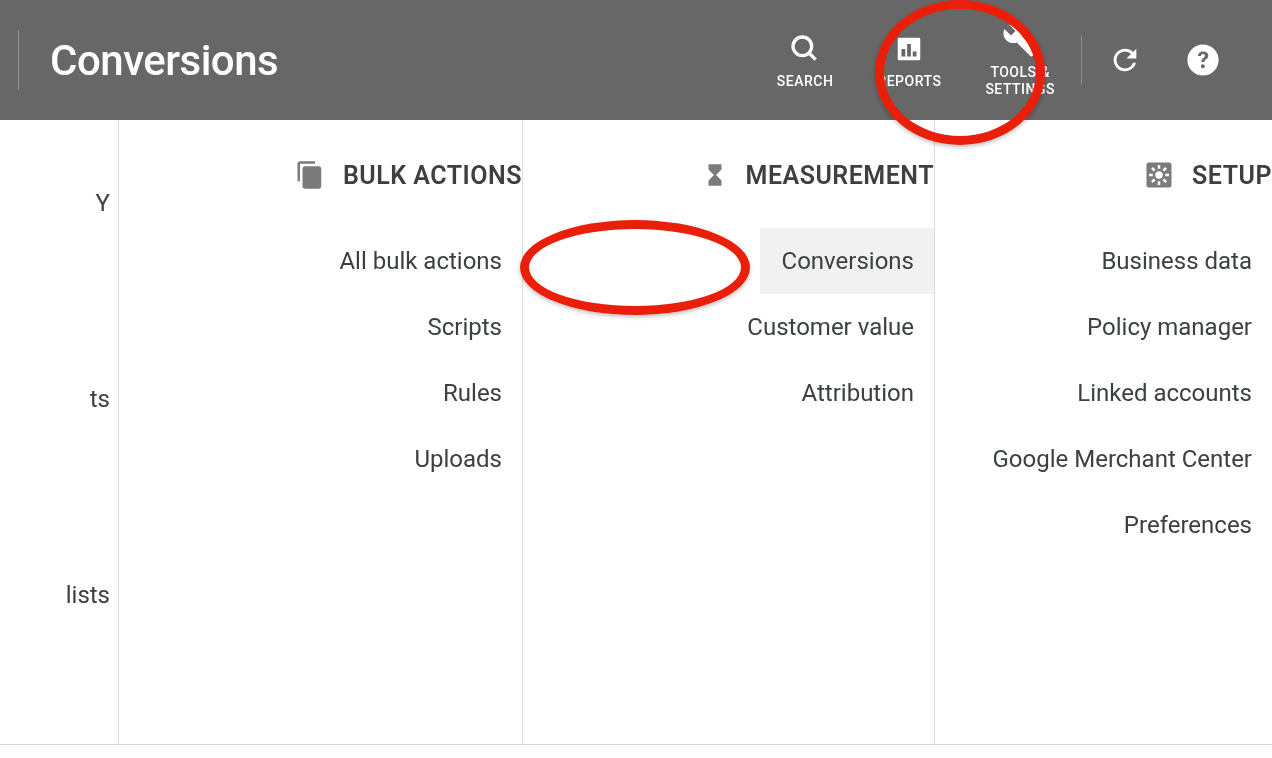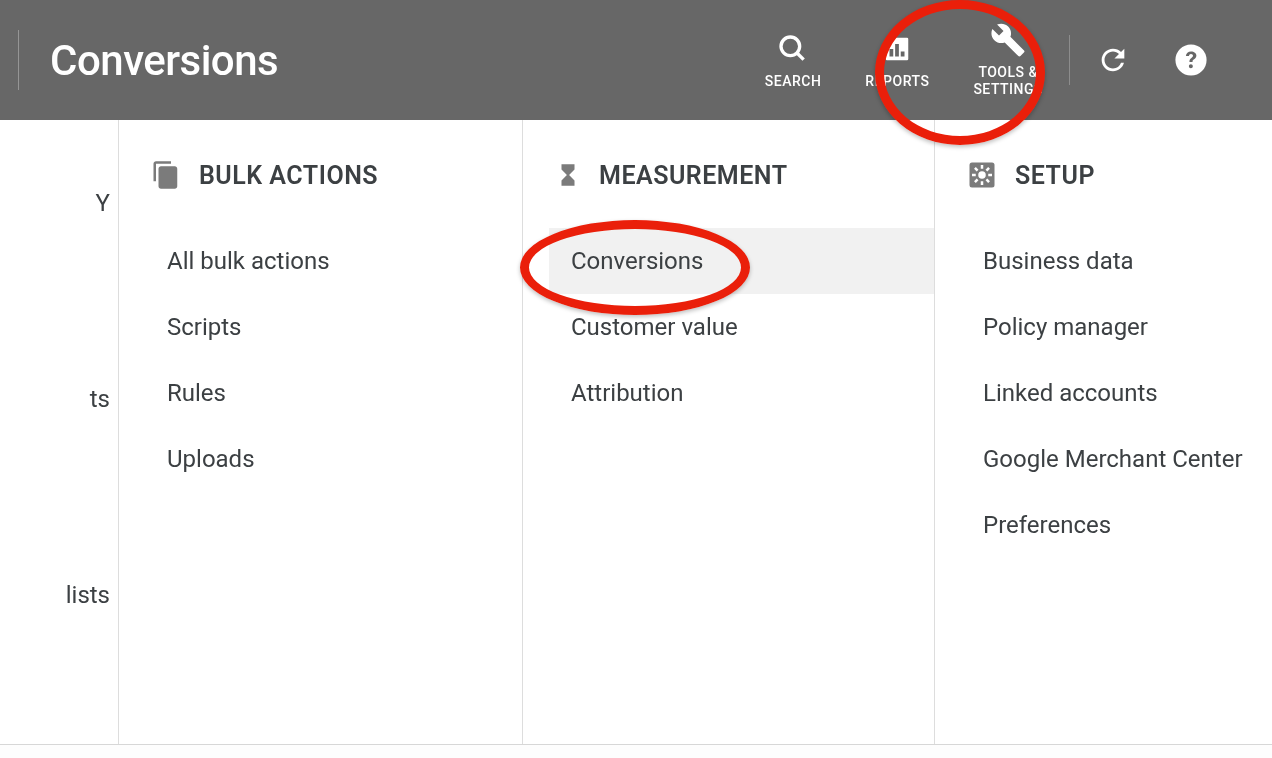--- a/index.html
+++ b/index.html
@@ -31,21 +31,21 @@
     margin-left: 50px;
     font-size: 42px;
     font-weight: 500;
     letter-spacing: -0.5px;
   }
   .header-actions {
     margin-left: auto;
     display: flex;
     align-items: center;
     height: 100%;
-    padding-right: 42px;
+    padding-right: 30px;
   }
   .action-item {
     display: flex;
     flex-direction: column;
     align-items: center;
     justify-content: center;
     padding: 0 22px;
     height: 100%;
     cursor: pointer;
     position: relative;
@@ -86,20 +86,21 @@
     right: 0;
     bottom: 0;
     background: #fff;
     display: flex;
   }
   .col {
     border-left: 1px solid #ddd;
     padding: 40px 0 0 32px;
     display: flex;
     flex-direction: column;
+    align-items: flex-end;
   }
   .col:first-child { border-left: none; }
   .col0 { width: 118px; padding-left: 0; }
   .col1 { width: 404px; }
   .col2 { width: 412px; }
   .col3 { flex: 1; }
   .col-header {
     display: flex;
     align-items: center;
     gap: 18px;

